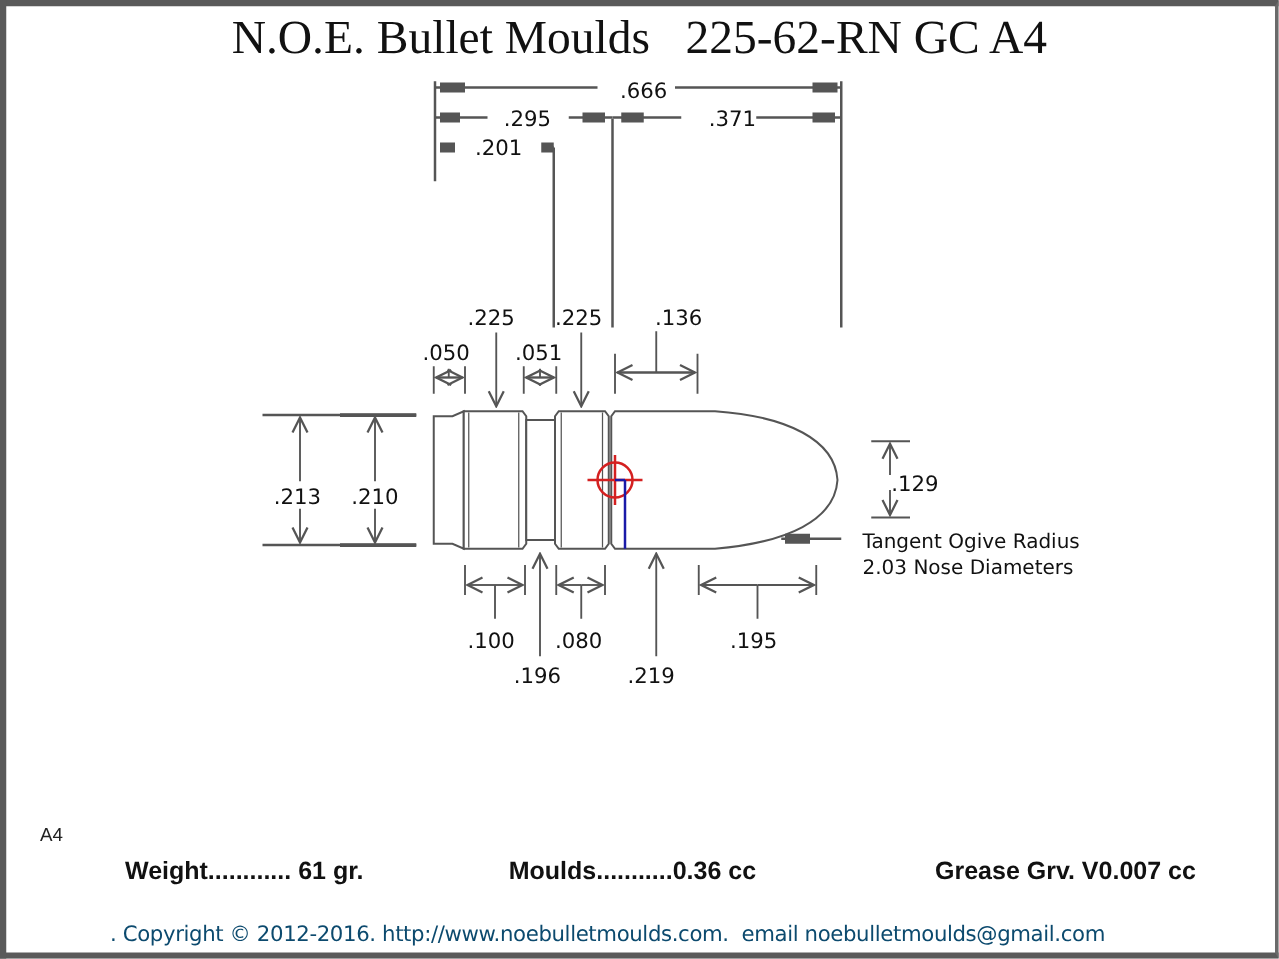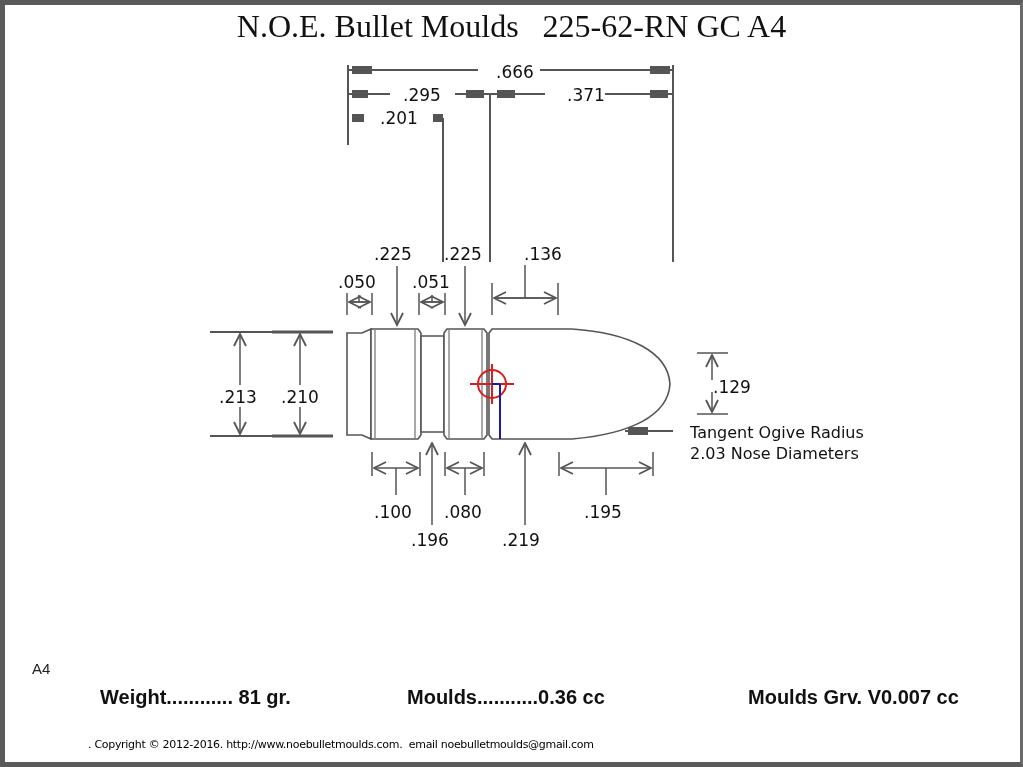--- a/index.html
+++ b/index.html
@@ -1,27 +1,27 @@
 <!DOCTYPE html>
 <html><head>
 <meta charset="utf-8">
 <style>
   html, body { margin:0; padding:0; background:#ffffff; }
   body { width:1023px; height:767px; position:relative; overflow:hidden; }
   .frame { position:absolute; left:0; top:0; width:1023px; height:767px; box-sizing:border-box;
            border-top:5px solid #5a5a5a; border-left:5px solid #5a5a5a; border-right:3px solid #6a6a6a; border-bottom:5px solid #5a5a5a; }
   .title { position:absolute; left:0; top:8px; width:1023px; text-align:center;
-           font-family:"Liberation Serif", serif; font-size:32px; color:#111; white-space:pre; }
+           font-family:"Liberation Serif", serif; font-size:38px; color:#111; white-space:pre; }
   svg.diagram { position:absolute; left:0; top:0; }
   .dim { font-family:"DejaVu Sans", sans-serif; font-size:17px; fill:#111; }
   .note { font-family:"DejaVu Sans", sans-serif; font-size:16px; fill:#111; }
   .stats { position:absolute; font-family:"Liberation Sans", sans-serif; font-weight:bold; font-size:20px; color:#111; line-height:27px; white-space:pre; }
   .red { color:#d42020; }
   .code { position:absolute; left:32px; top:624px; font-family:"Liberation Sans", sans-serif; font-size:15px; color:#222;margin-top:36px; }
-  .footer { position:absolute; left:88px; top:738px; font-family:"DejaVu Sans", sans-serif; font-size:11px; color:#000000; white-space:pre; letter-spacing:-0.3px; }
+  .footer { position:absolute; left:88px; top:738px; font-family:"DejaVu Sans", sans-serif; font-size:17px; color:#0c4a6e; white-space:pre; letter-spacing:-0.3px; }
 </style>
 </head>
 <body>
 
 <div class="frame"></div>
 
 <div class="title">N.O.E. Bullet Moulds   225-62-RN GC A4</div>
 
 <svg class="diagram" width="1023" height="767">
   <defs>
@@ -161,28 +161,28 @@
   <text class="dim" x="374" y="518">.100</text>
   <text class="dim" x="444" y="518">.080</text>
   <text class="dim" x="584" y="518">.195</text>
   <text class="dim" x="411" y="546">.196</text>
   <text class="dim" x="502" y="546">.219</text>
 </svg>
 
 <div class="code">A4</div>
 
 <div class="stats" style="left:100px; top:630px;">
-  <div>Weight............ 81 gr.</div>
+  <div>Weight............ 61 gr.</div>
   <div>Alloy Type.......Wheelweights</div>
   
 </div>
 <div class="stats" style="left:407px; top:630px;">
   <div>Moulds...........0.36 cc</div>
   <div class="red">C. G. from Bas44.74%</div>
   
 </div>
 <div class="stats" style="left:748px; top:630px;">
-  <div>Moulds Grv. V0.007 cc</div>
+  <div>Grease Grv. V0.007 cc</div>
   <div>Form Factor....1.0393</div>
   
 </div>
 
 <div class="footer">. Copyright © 2012-2016. http://www.noebulletmoulds.com.  email noebulletmoulds@gmail.com</div>
 
 </body></html>

